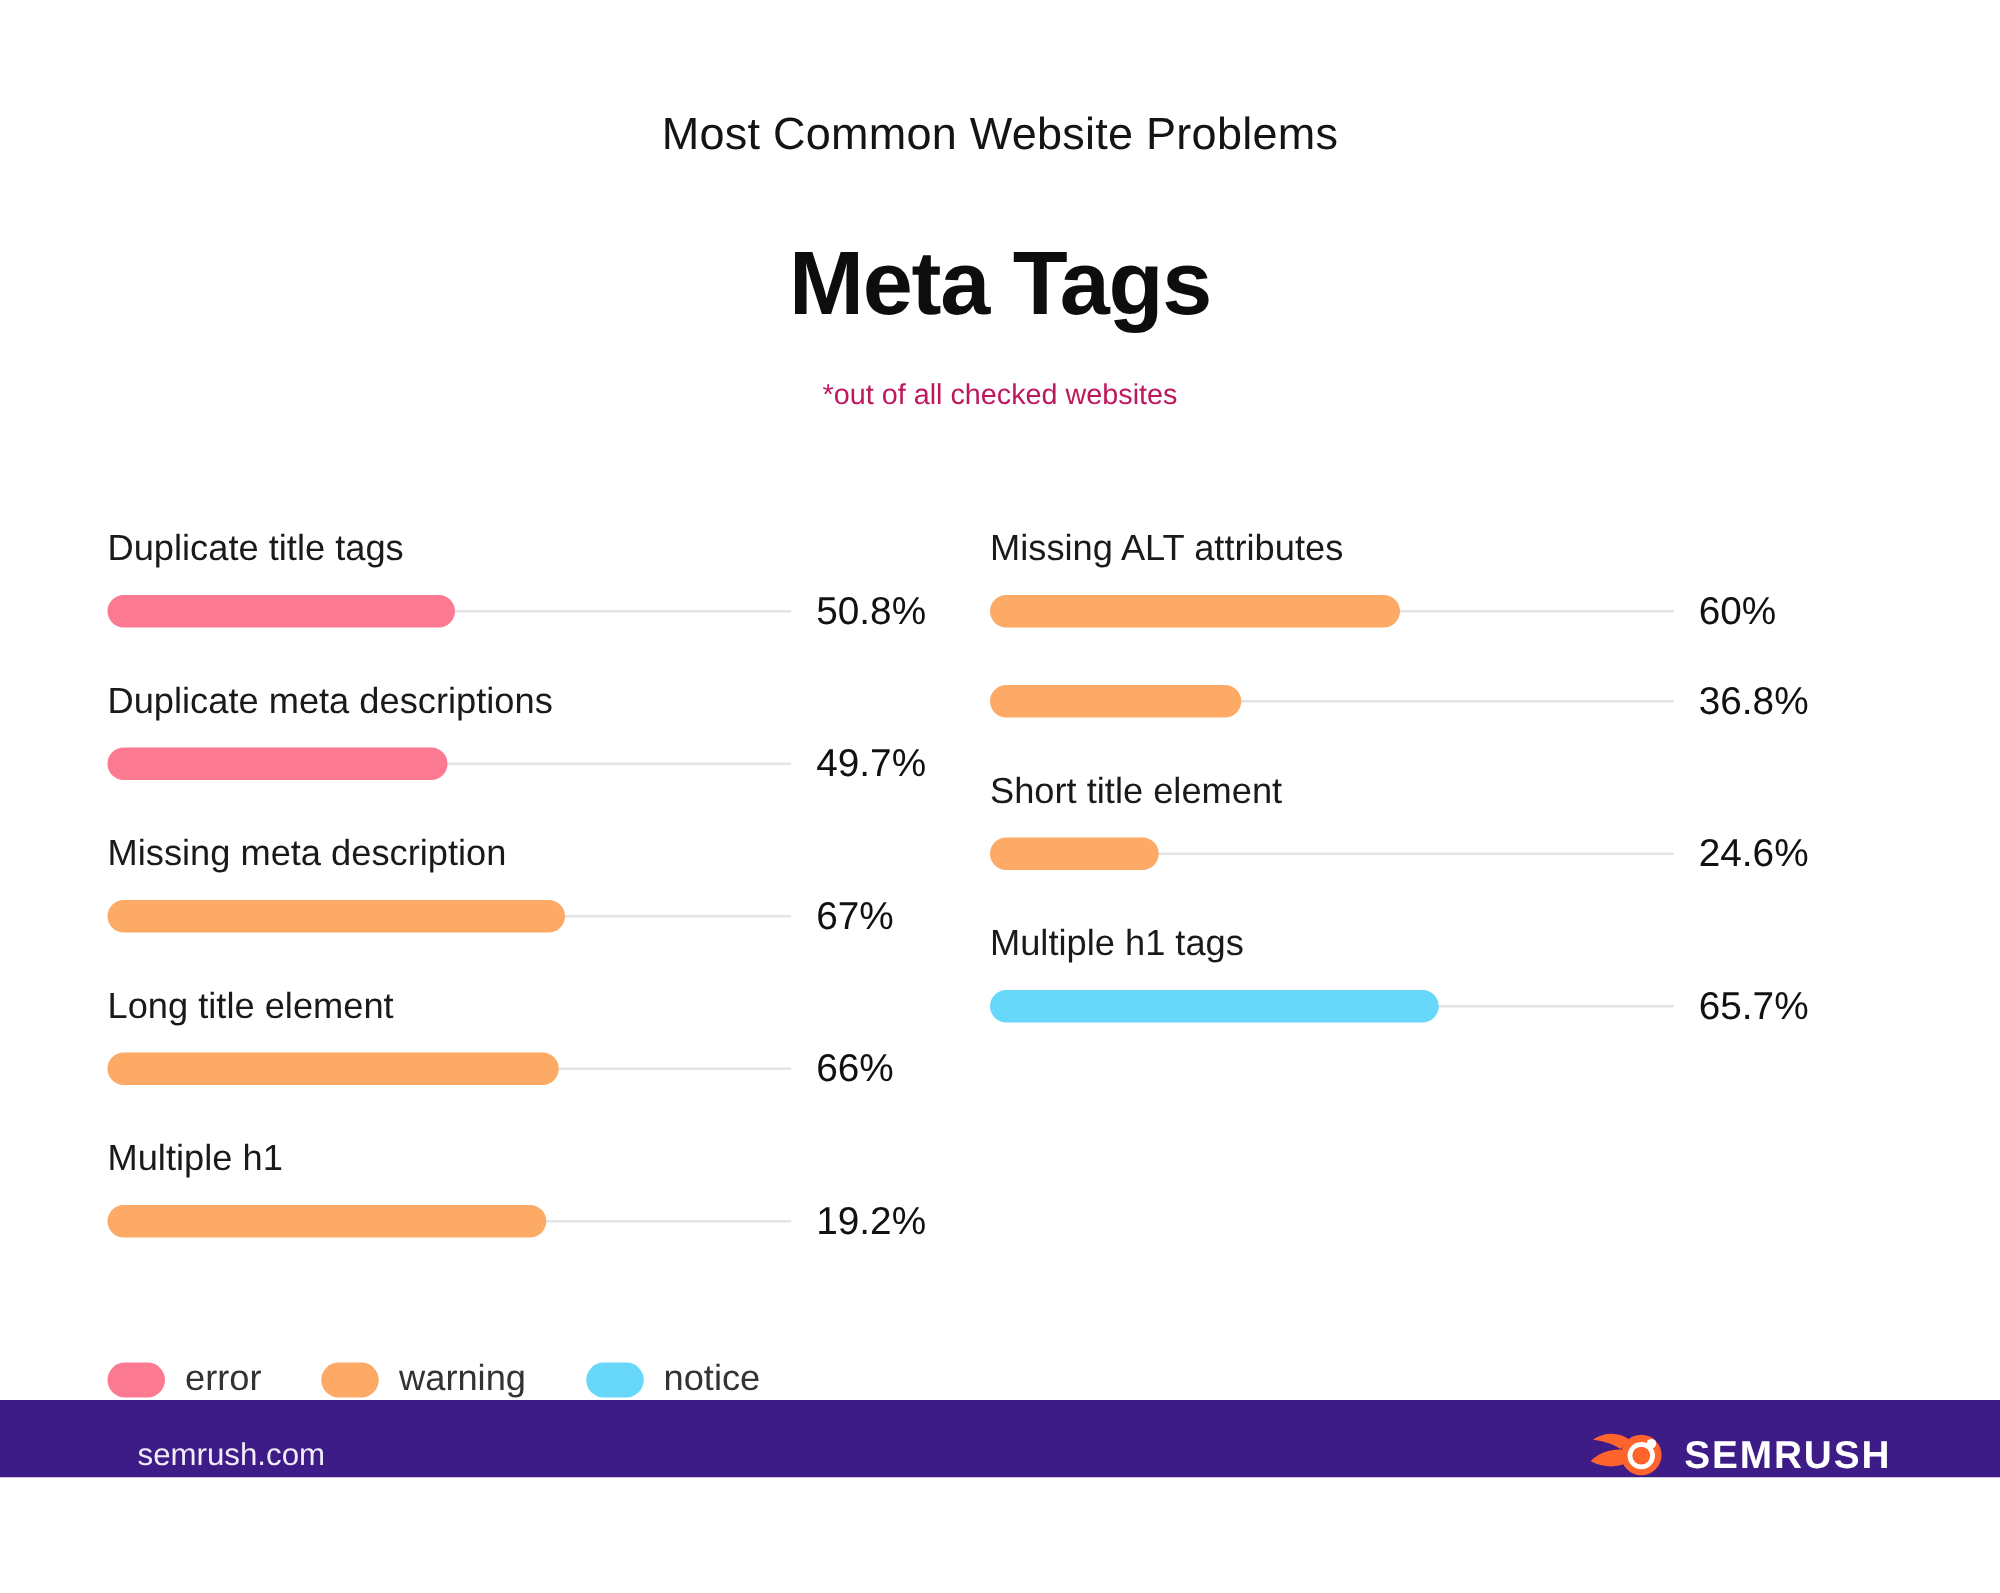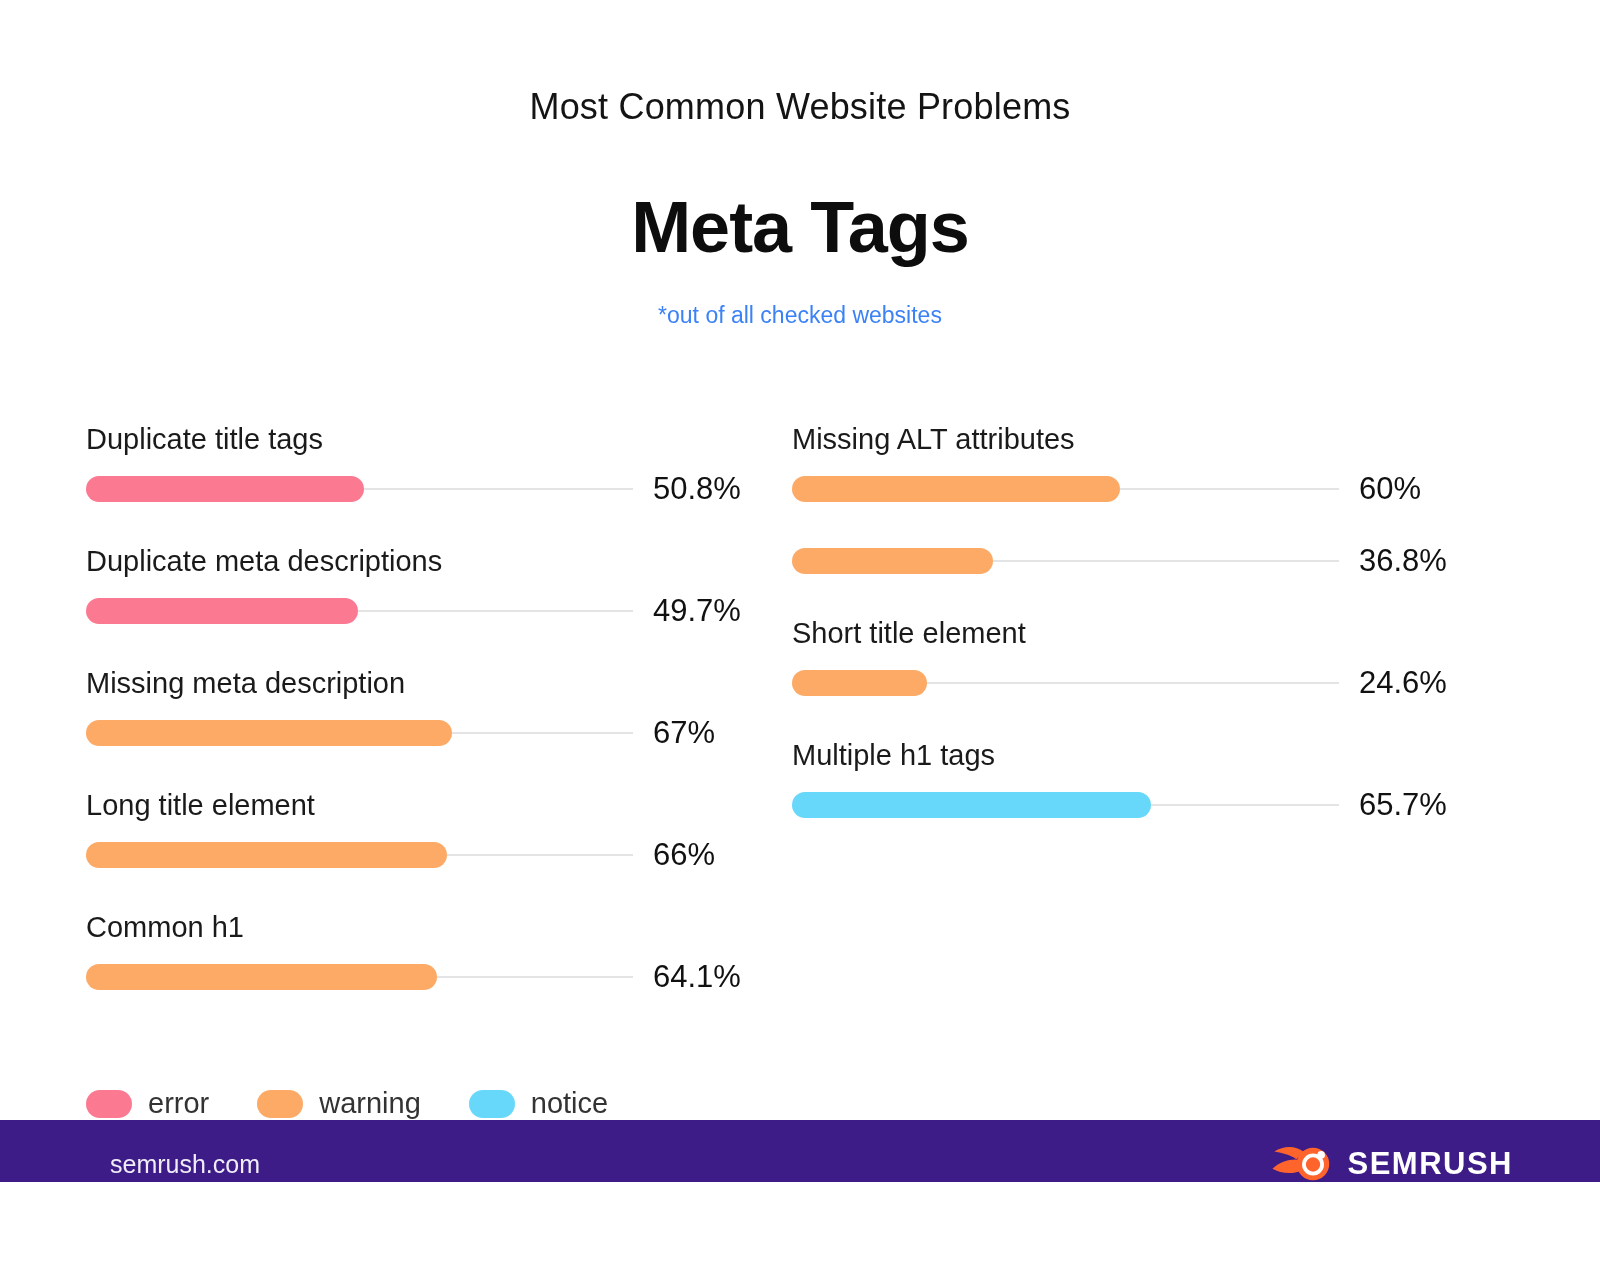--- a/index.html
+++ b/index.html
@@ -28,21 +28,21 @@
     font-size: 72px;
     font-weight: 700;
     color: #0d0d0d;
     letter-spacing: -1px;
   }
   .subtitle {
     margin-top: 34px;
     text-align: center;
     font-size: 23px;
     font-weight: 400;
-    color: #3b82f6;
+    color: #be185d;
   }
 
   
   .chart {
     margin-top: 92px;
     padding: 0 165px 0 86px;
     display: grid;
     grid-template-columns: 1fr 1fr;
     column-gap: 63px;
     align-items: start;
@@ -171,26 +171,26 @@
           <div class="row-label">Long title element</div>
           <div class="bar-line">
             <div class="track">
               <div class="fill" style="width: 66%; background: rgb(252, 170, 102);"></div>
             </div>
             <div class="pct">66%</div>
           </div>
         </div>
 
         <div class="row">
-          <div class="row-label">Common h1</div>
+          <div class="row-label">Multiple h1</div>
           <div class="bar-line">
             <div class="track">
               <div class="fill" style="width: 64.1%; background: rgb(252, 170, 102);"></div>
             </div>
-            <div class="pct">64.1%</div>
+            <div class="pct">19.2%</div>
           </div>
         </div>
 
       </div>
 
       <div class="col">
 
         <div class="row">
           <div class="row-label">Missing ALT attributes</div>
           <div class="bar-line">

